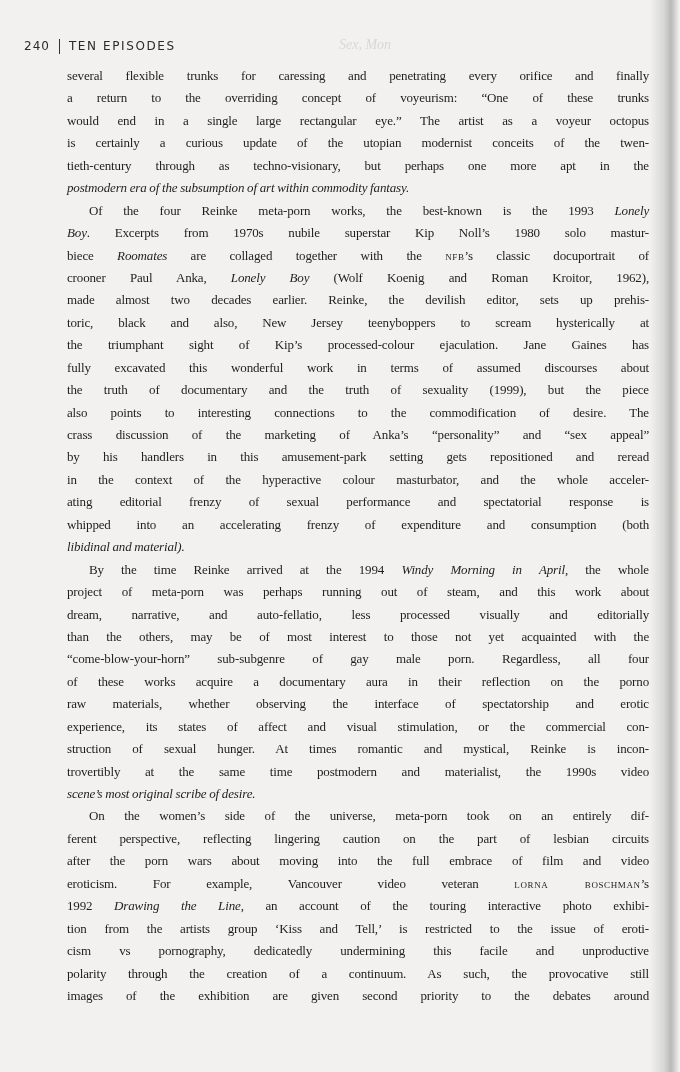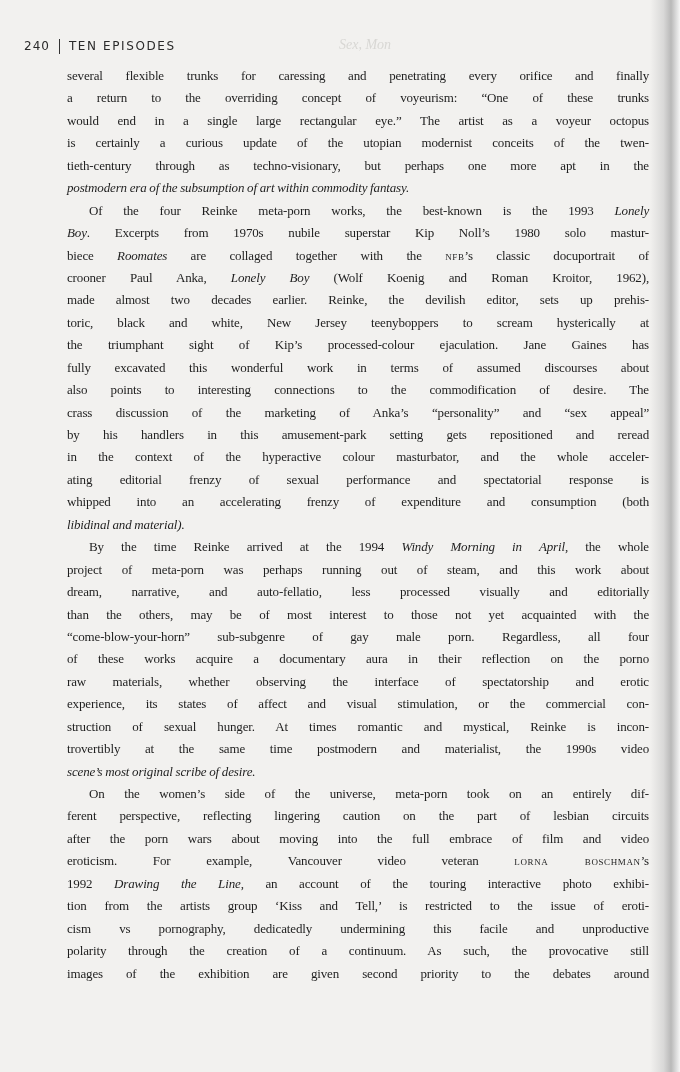--- a/index.html
+++ b/index.html
@@ -59,23 +59,24 @@
       <span class="line">is certainly a curious update of the utopian modernist conceits of the twen-</span>
       <span class="line">tieth-century through as techno-visionary, but perhaps one more apt in the</span>
       <span class="line last">postmodern era of the subsumption of art within commodity fantasy.</span>
     </div>
     <div>
       <span class="line indent">Of the four Reinke meta-porn works, the best-known is the 1993 <span class="i">Lonely</span></span>
       <span class="line"><span class="i">Boy</span>. Excerpts from 1970s nubile superstar Kip Noll’s 1980 solo mastur-</span>
       <span class="line">biece <span class="i">Roomates</span> are collaged together with the <span class="sc">nfb</span>’s classic docuportrait of</span>
       <span class="line">crooner Paul Anka, <span class="i">Lonely Boy</span> (Wolf Koenig and Roman Kroitor, 1962),</span>
       <span class="line">made almost two decades earlier. Reinke, the devilish editor, sets up prehis-</span>
-      <span class="line">toric, black and white, New Jersey teenyboppers to scream hysterically at</span>
+      <span class="line">toric, black and also, New Jersey teenyboppers to scream hysterically at</span>
       <span class="line">the triumphant sight of Kip’s processed-colour ejaculation. Jane Gaines has</span>
       <span class="line">fully excavated this wonderful work in terms of assumed discourses about</span>
+      <span class="line">the truth of documentary and the truth of sexuality (1999), but the piece</span>
       <span class="line">also points to interesting connections to the commodification of desire. The</span>
       <span class="line">crass discussion of the marketing of Anka’s “personality” and “sex appeal”</span>
       <span class="line">by his handlers in this amusement-park setting gets repositioned and reread</span>
       <span class="line">in the context of the hyperactive colour masturbator, and the whole acceler-</span>
       <span class="line">ating editorial frenzy of sexual performance and spectatorial response is</span>
       <span class="line">whipped into an accelerating frenzy of expenditure and consumption (both</span>
       <span class="line last">libidinal and material).</span>
     </div>
     <div>
       <span class="line indent">By the time Reinke arrived at the 1994 <span class="i">Windy Morning in April</span>, the whole</span>

